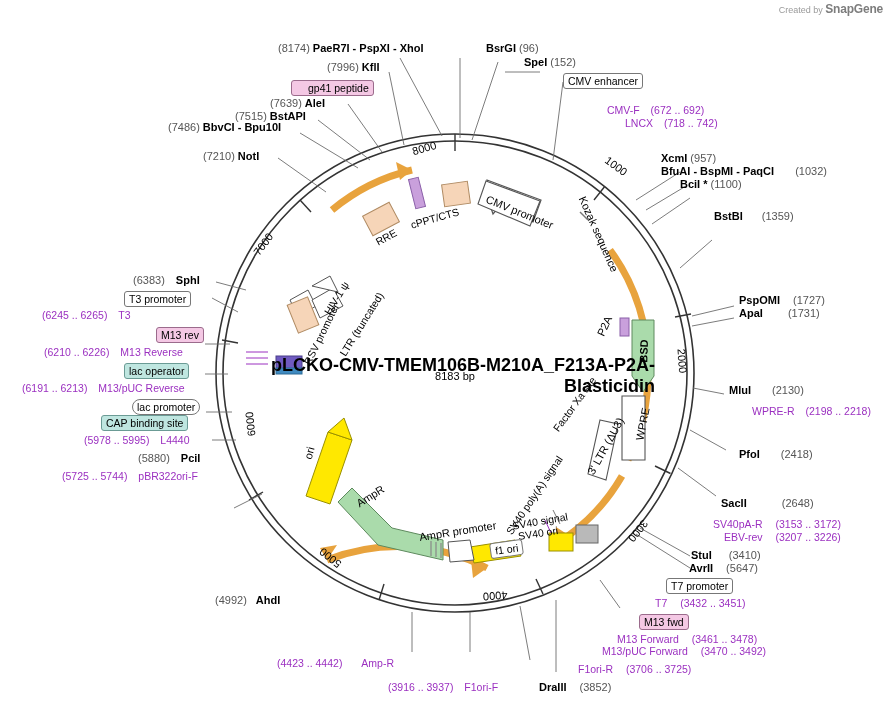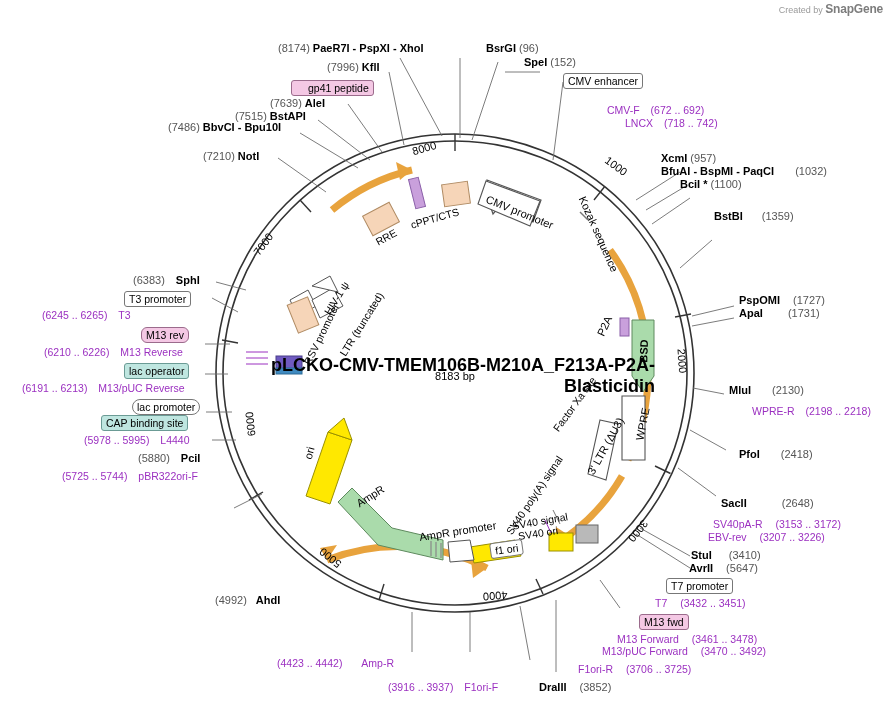--- a/index.html
+++ b/index.html
@@ -251,21 +251,21 @@
 </div>
 <div class="abs nowrap" style="left:721px;top:497px;">
   <span class="bold">SacII</span>
   <span class="pos" style="margin-left:32px">(2648)</span>
 </div>
 
 <div class="abs nowrap label-purple" style="left:713px;top:518px;">
   <span>SV40pA-R</span>
   <span style="margin-left:10px">(3153 .. 3172)</span>
 </div>
-<div class="abs nowrap label-purple" style="left:708px;top:531px;">
+<div class="abs nowrap label-purple" style="left:724px;top:531px;">
   <span>EBV-rev</span>
   <span style="margin-left:10px">(3207 .. 3226)</span>
 </div>
 <div class="abs nowrap" style="left:691px;top:549px;">
   <span class="bold">StuI</span>
   <span class="pos" style="margin-left:14px">(3410)</span>
 </div>
 <div class="abs nowrap" style="left:689px;top:562px;">
   <span class="bold">AvrII</span>
   <span class="pos" style="margin-left:10px">(5647)</span>
@@ -308,21 +308,21 @@
 
 <div class="abs nowrap" style="left:133px;top:274px;">
   <span class="pos">(6383)</span>
   <span class="bold" style="margin-left:8px">SphI</span>
 </div>
 <div class="abs feat-box feat-plain" style="left:124px;top:291px;">T3 promoter</div>
 <div class="abs nowrap label-purple" style="left:42px;top:309px;">
   <span>(6245 .. 6265)</span>
   <span style="margin-left:8px">T3</span>
 </div>
-<div class="abs feat-box feat-pink" style="left:141px;top:327px;border-radius:6px;">M13 rev</div>
+<div class="abs feat-box feat-pink" style="left:156px;top:327px;">M13 rev</div>
 <div class="abs nowrap label-purple" style="left:44px;top:346px;">
   <span>(6210 .. 6226)</span>
   <span style="margin-left:8px">M13 Reverse</span>
 </div>
 <div class="abs nowrap label-purple" style="left:22px;top:382px;">
   <span>(6191 .. 6213)</span>
   <span style="margin-left:8px">M13/pUC Reverse</span>
 </div>
 <div class="abs feat-box feat-plain" style="left:132px;top:399px;border-radius:8px;">lac promoter</div>
 <div class="abs feat-box feat-teal" style="left:124px;top:363px;">lac operator</div>

